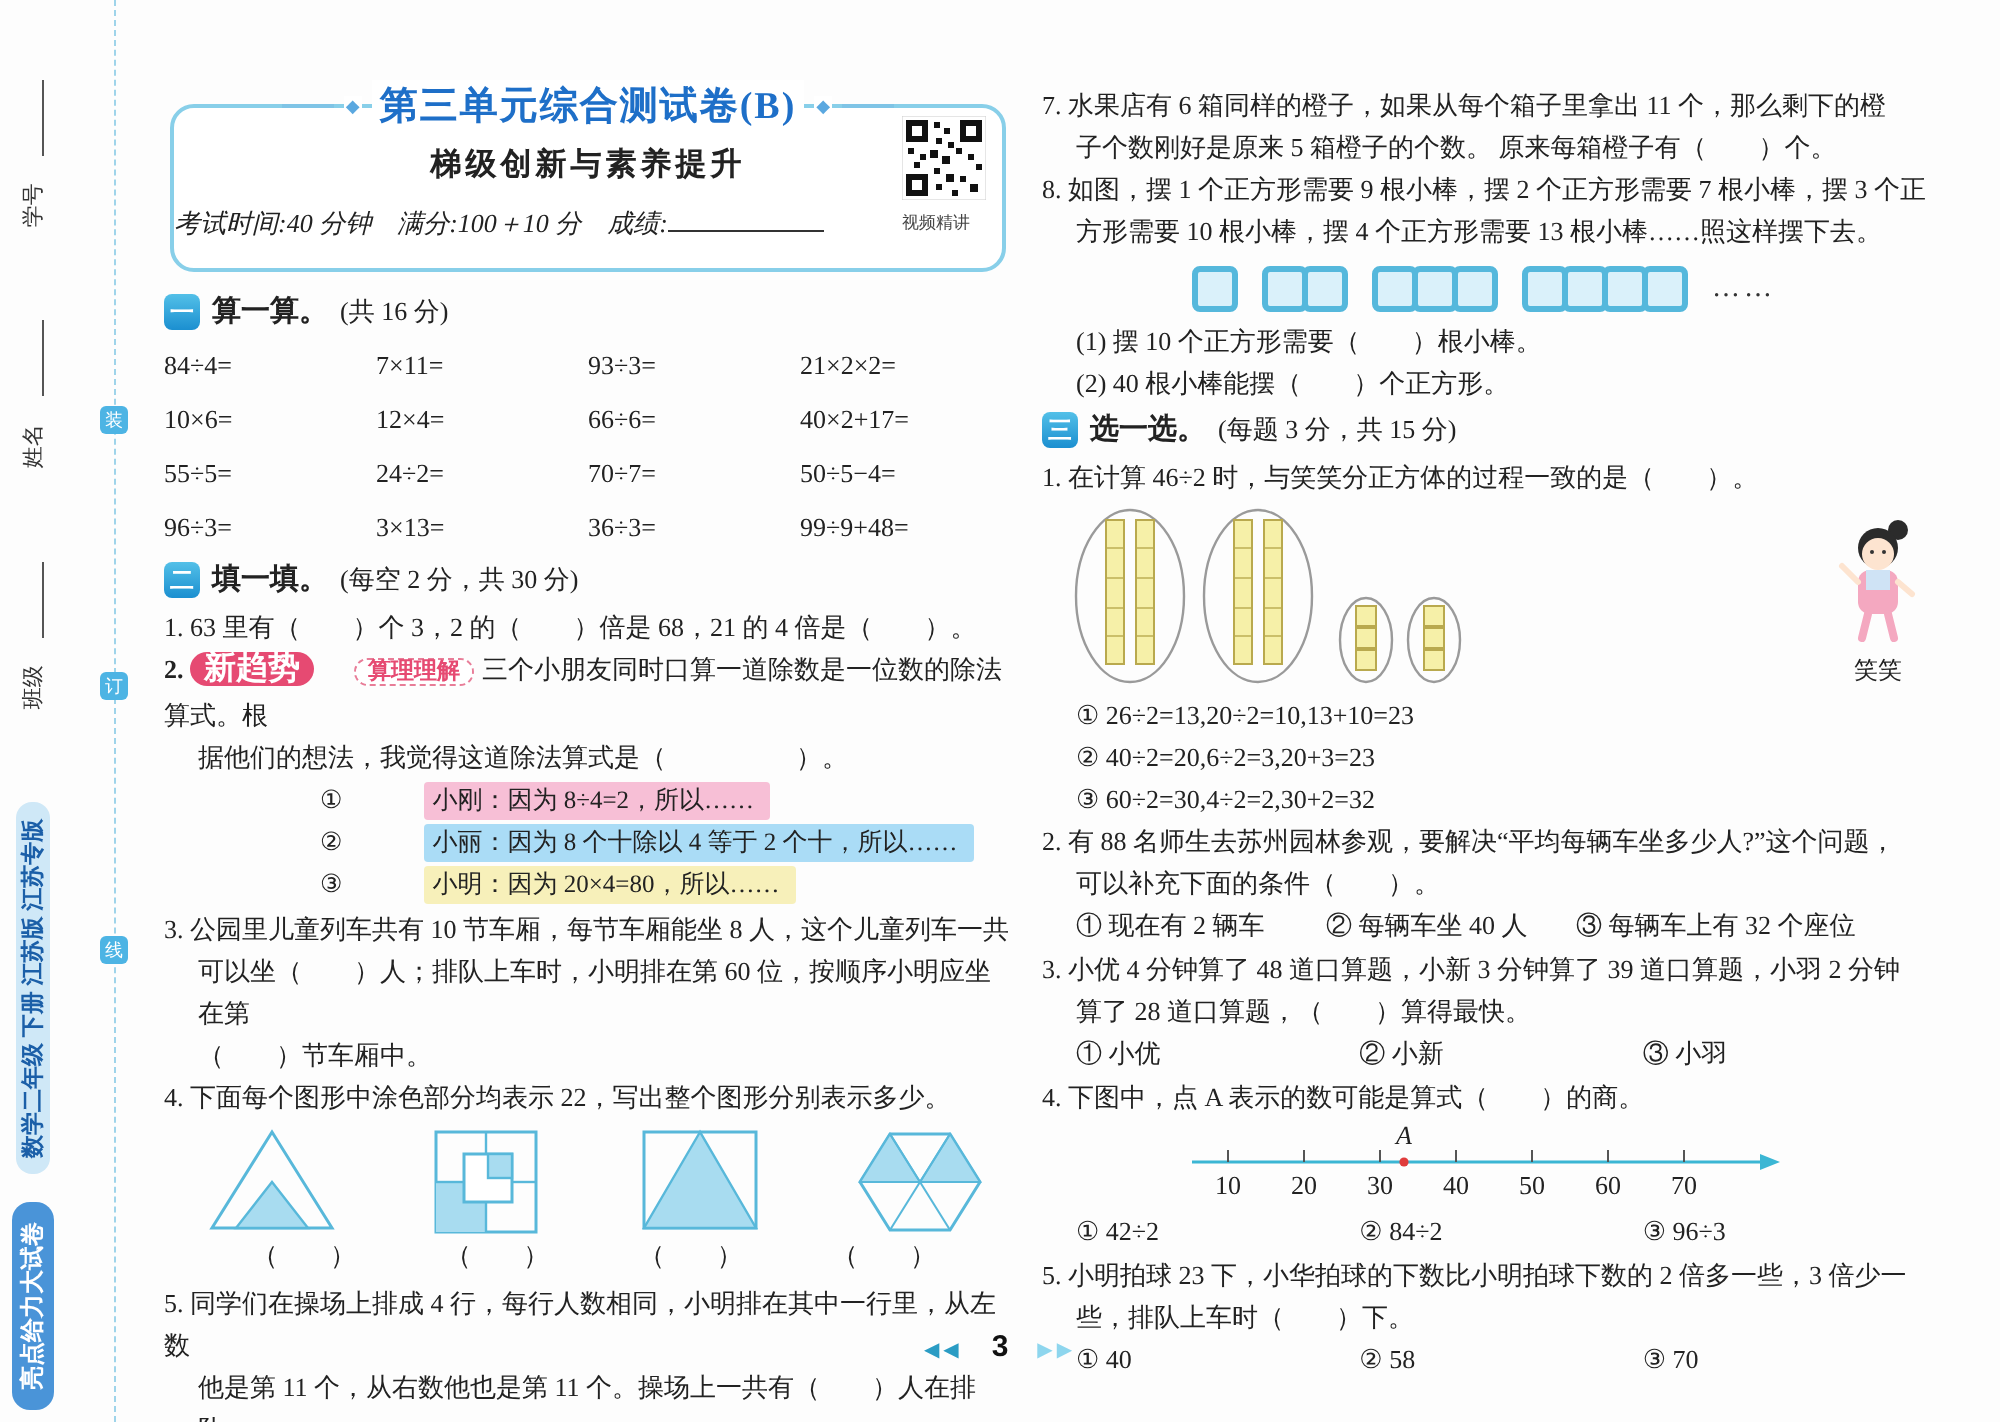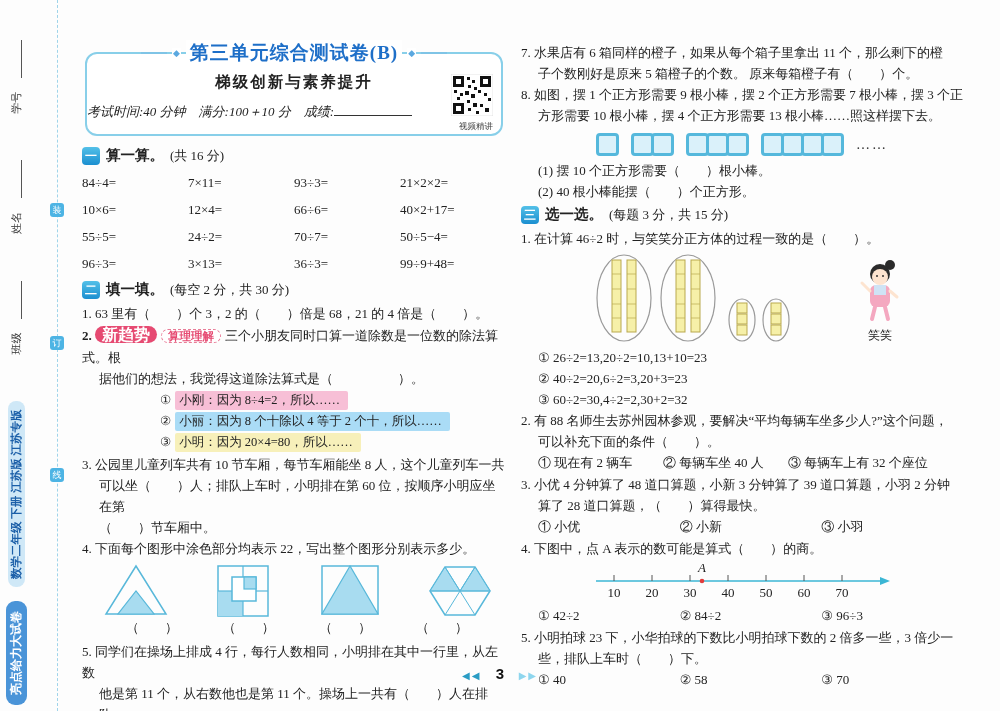--- a/index.html
+++ b/index.html
@@ -22,48 +22,48 @@
   
   .header-box { position:absolute; left:85px; top:52px; width:418px; height:84px;
     border:2px solid #88cfe9; border-radius:12px; background:#fff; }
   .paper-title { position:absolute; left:0; right:0; top:-14px; display:flex; justify-content:center; align-items:center; gap:5px; }
   .paper-title .t-text { background:#fff; padding:0 4px; color:#1e6fc8; font-weight:bold; font-size:19px; letter-spacing:1px; }
   .t-dia { color:#5aa8e0; font-size:9px; background:#fff; padding:0 1px; }
   .t-line { width:26px; height:2px; background:#7fc4e6; }
   .sub-title { text-align:center; margin-top:18px; font-weight:bold; font-size:15.5px; letter-spacing:2px; }
   .meta-line { margin-top:10px; font-style:italic; font-size:13px; }
   .meta-blank { display:inline-block; width:78px; border-bottom:1px solid #333; height:12px; }
-  .qr-wrap { position:absolute; right:8px; top:20px; text-align:right; }
+  .qr-wrap { position:absolute; right:8px; top:4px; text-align:left; }
   .qr-cap { font-size:8.5px; color:#444; margin-top:1px; }
   
   .col-left  { position:absolute; left:82px;  top:143px; width:424px; }
   .col-right { position:absolute; left:521px; top:42px;  width:442px; }
   .sec-head { display:flex; align-items:center; gap:6px; margin:3px 0 4px 0; }
   .sec-icon { width:18px; height:18px; border-radius:4px; background:linear-gradient(#53c0e8,#1b8fd0);
     color:#fff; font-size:12px; font-weight:bold; text-align:center; line-height:18px; font-family:"Liberation Sans",sans-serif; }
   .sec-title { font-weight:bold; font-size:14.5px; }
   .sec-pts { font-size:13px; }
   .line { font-size:13px; line-height:21px; }
   .indent { padding-left:17px; }
   .calc-grid { display:flex; flex-wrap:wrap; margin:4px 0 2px 0; }
   .calc-cell { width:25%; font-size:13px; line-height:27px; }
   .hl-row { display:flex; margin:2px 0 2px 78px; font-size:12.5px; line-height:19px; }
   .hl-num { margin-right:4px; }
-  .hl-text { padding:0 8px 0 4px; border-radius:2px; }
+  .hl-text { padding:0 8px 0 4px; border-radius:2px;margin-left:37px; }
   .badge-red { background:#e64a72; color:#fff; border-radius:9px; padding:0 7px; font-size:16px; font-weight:bold; margin-right:4px; }
-  .badge-outline { color:#e64a72; border:1px dashed #e87d98; border-radius:9px; padding:0 6px; font-size:11.5px; font-weight:bold; margin-right:4px; background:#fff; }
+  .badge-outline { color:#e64a72; border:1px dashed #e87d98; border-radius:9px; padding:0 6px; font-size:11.5px; font-weight:bold; margin-right:4px; background:#fff;margin-left:16px; }
   .fig-row { display:flex; justify-content:space-between; padding:4px 14px 0 22px; }
   .paren-row { display:flex; justify-content:space-between; padding:0 38px 0 44px; font-size:13px; }
   .sticks-row { display:flex; align-items:center; gap:15px; justify-content:center; margin:7px 0 4px 0; }
   .stick-group { display:flex; }
   .stick-sq { width:23px; height:23px; border:3px solid #55b8dc; background:#daf1fa; border-radius:4px; margin-right:-3px; }
   .dots { font-size:14px; letter-spacing:2px; color:#333; }
   .opt-row { display:flex; font-size:13px; line-height:22px; padding-left:17px; }
   .opt-row span { flex:1; }
-  .q1fig-row { display:flex; align-items:flex-end; justify-content:center; gap:46px; margin:3px 0; }
+  .q1fig-row { display:flex; align-items:flex-end; justify-content:space-between; gap:46px; margin:3px 0; }
   .girl-wrap { text-align:center; font-size:12px; }
   .numline-wrap { display:flex; justify-content:center; margin:2px 0; }
   .footer { position:absolute; left:0; right:0; top:665px; text-align:center; font-family:"Liberation Sans",sans-serif; }
   .footer .pg { font-size:15px; color:#111; margin:0 10px; font-weight:bold; }
   .arr-l { color:#2a9cc4; font-size:10px; letter-spacing:2px; }
   .arr-r { color:#8ed6ee; font-size:10px; letter-spacing:2px; }
 </style>
 </head>
 <body>
 

